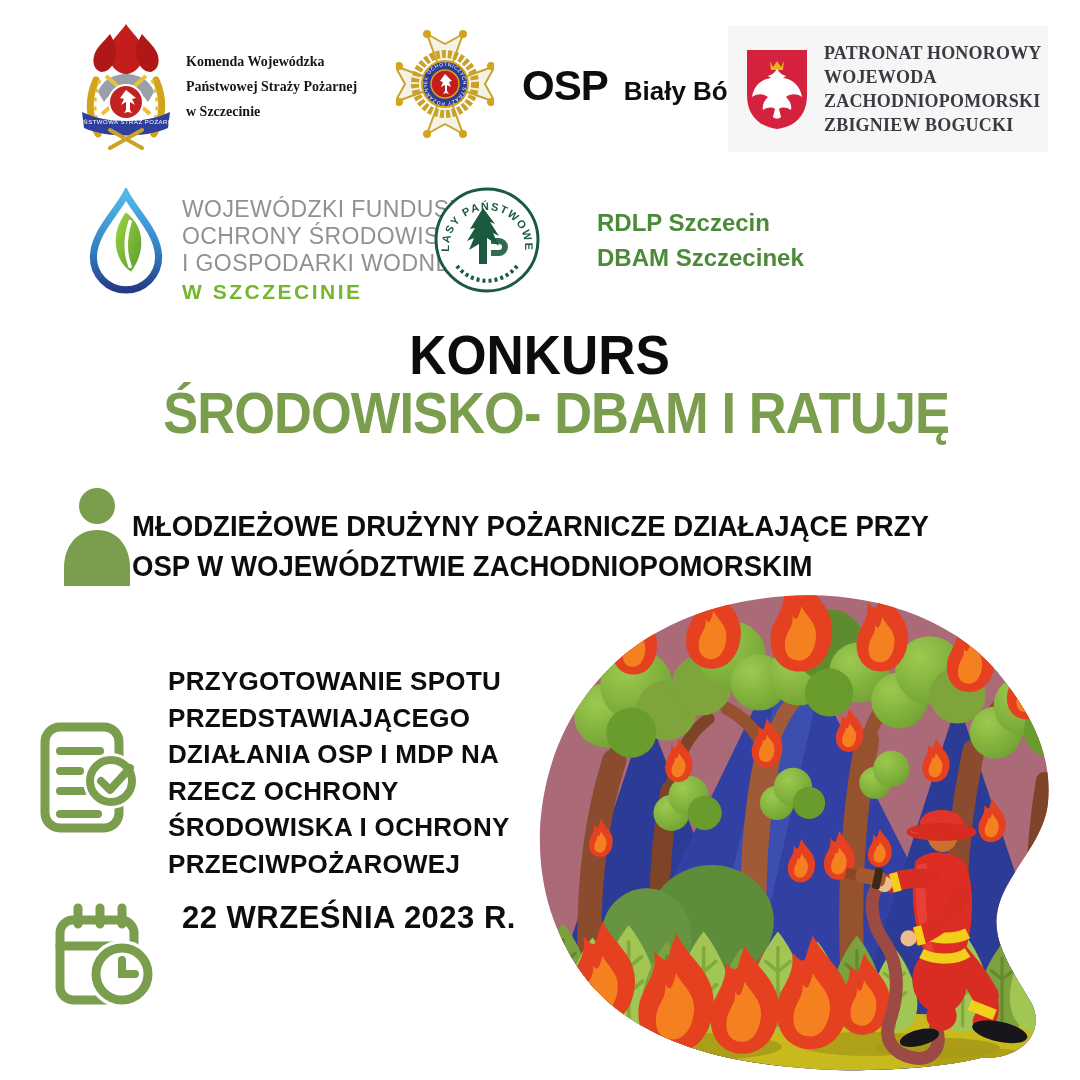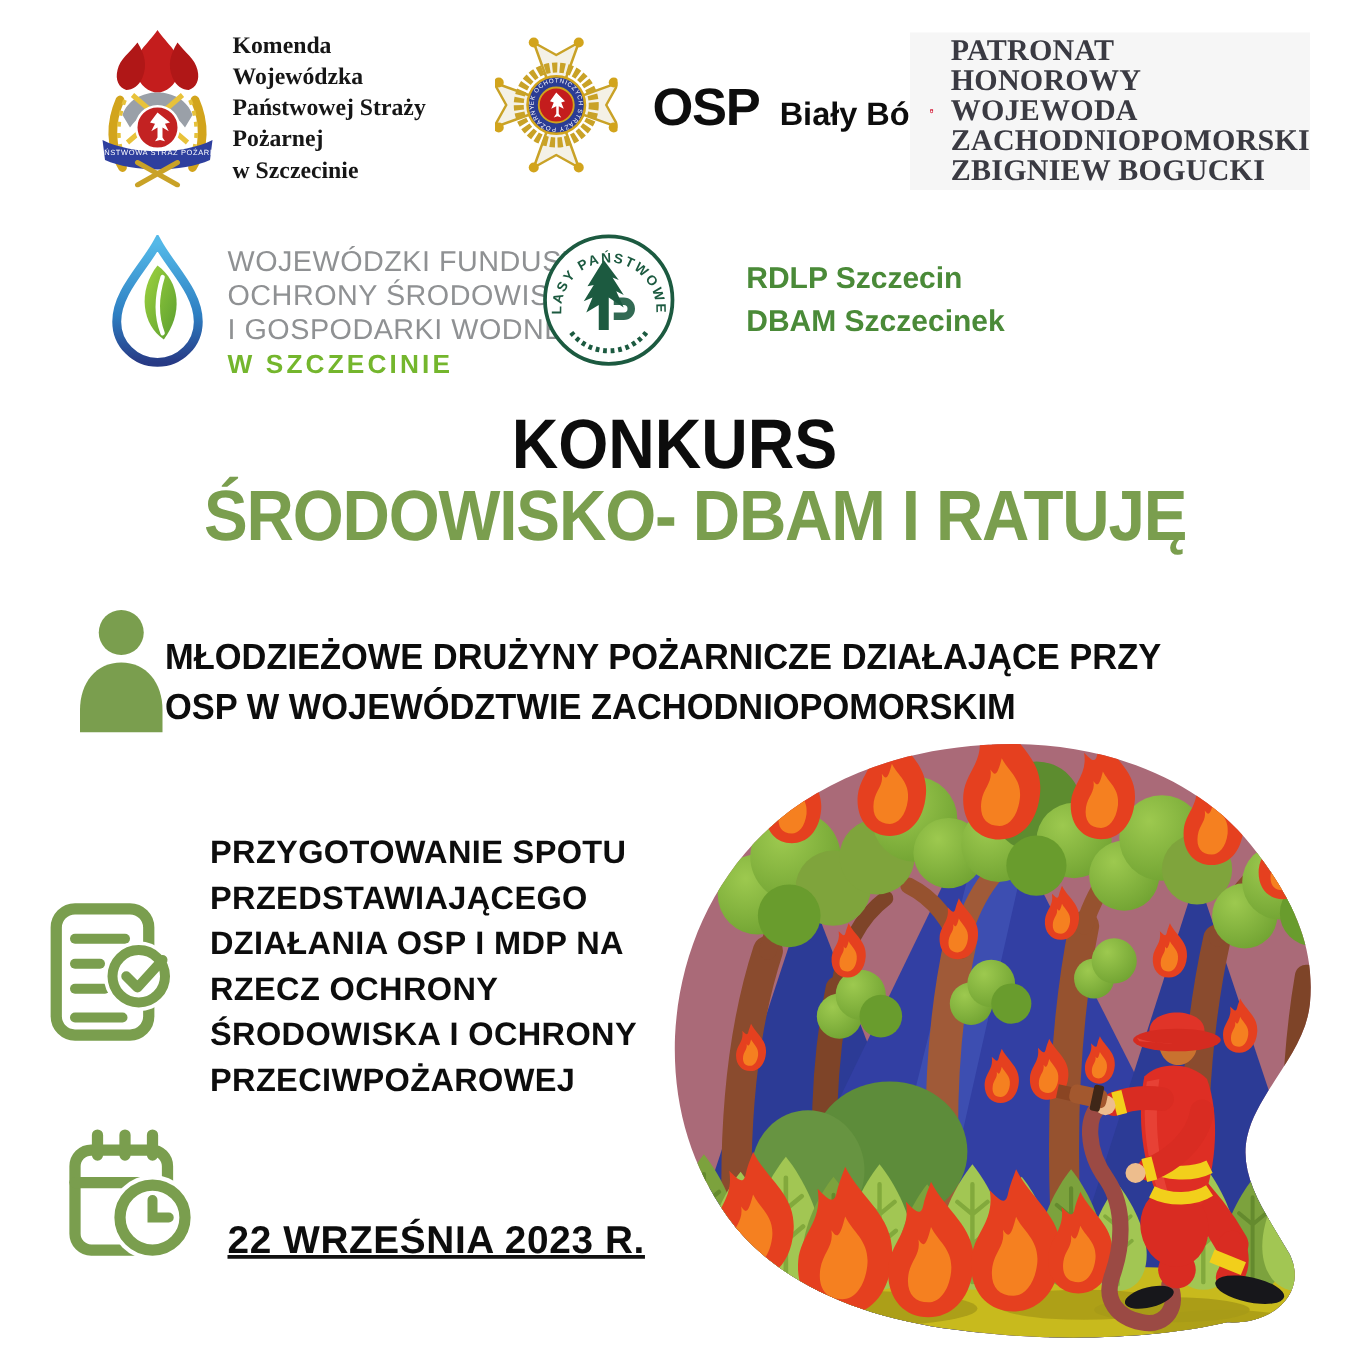--- a/index.html
+++ b/index.html
@@ -3,27 +3,27 @@
 <meta charset="utf-8">
 <style>
   html,body{margin:0;padding:0;background:#e9e9e9;}
   .poster{
     position:relative;width:1080px;height:1080px;background:#ffffff;
     font-family:"Liberation Sans",sans-serif;overflow:hidden;color:#111;
   }
   .abs{position:absolute;}
   
   .logo-psp{left:76px;top:22px;display:flex;align-items:center;gap:10px;}
-  .psp-text{font-family:"Liberation Serif",serif;font-weight:bold;font-size:19px;line-height:25px;color:#161616;width:180px;}
+  .psp-text{font-family:"Liberation Serif",serif;font-weight:bold;font-size:14px;line-height:25px;color:#161616;width:180px;}
   .logo-osp{left:396px;top:26px;display:flex;align-items:center;gap:28px;}
   .osp-wordmark{display:flex;align-items:baseline;gap:16px;}
   .osp-big{font-size:42px;font-weight:bold;letter-spacing:-1px;color:#0d0d0d;}
   .osp-small{font-size:26px;font-weight:bold;color:#0d0d0d;}
   .logo-patronat{left:728px;top:26px;width:320px;height:126px;background:#f6f6f6;display:flex;align-items:center;gap:14px;padding-left:16px;box-sizing:border-box;}
-  .patronat-text{font-family:"Liberation Serif",serif;font-size:24px;line-height:24px;color:#3a3a42;font-weight:bold;letter-spacing:.2px;}
+  .patronat-text{font-family:"Liberation Serif",serif;font-size:18px;line-height:24px;color:#3a3a42;font-weight:bold;letter-spacing:.2px;}
   
   .logo-wfos{left:84px;top:188px;display:flex;align-items:flex-start;gap:14px;}
   .wfos-text{padding-top:8px;}
   .wfos-line{font-size:23px;line-height:27px;color:#8f9193;letter-spacing:.4px;}
   .wfos-city{font-size:21px;font-weight:bold;color:#74b62d;letter-spacing:2.5px;margin-top:3px;}
   .logo-lasy{left:433px;top:186px;display:flex;align-items:center;gap:16px;}
   .rdlp-line{font-size:24px;line-height:35px;font-weight:bold;color:#4a8a38;margin-left:40px;}
   
   .kicker{top:322px;left:0;width:100%;text-align:center;font-size:56px;font-weight:bold;color:#0c0c0c;}
   .kicker span,.main-title span{display:inline-block;transform:scaleX(.92);}
@@ -31,21 +31,21 @@
   
   .audience{left:62px;top:488px;display:flex;align-items:flex-end;}
   .audience-text{padding-top:8px;font-size:29px;line-height:40px;font-weight:bold;color:#0d0d0d;}
   .audience-text span{display:block;transform:scaleX(.95);transform-origin:left center;white-space:nowrap;}
   
   .task{left:38px;top:645px;display:flex;gap:30px;align-items:flex-start;margin-top:18px;}
   .task svg{margin-top:56px;}
   .task-text{font-size:26px;line-height:36.5px;font-weight:bold;color:#0d0d0d;letter-spacing:.3px;}
   .task-text span{display:block;}
   
-  .date-row{left:52px;top:900px;display:flex;gap:24px;align-items:flex-end;text-decoration:underline;}
+  .date-row{left:52px;top:900px;display:flex;gap:24px;align-items:flex-start;}
   .date-text{font-size:31px;font-weight:bold;color:#0d0d0d;letter-spacing:.5px;}
   
   .illustration{left:536px;top:590px;}
 </style>
 </head>
 <body>
 
 <div class="poster">
 
   <div class="abs logo-psp">

